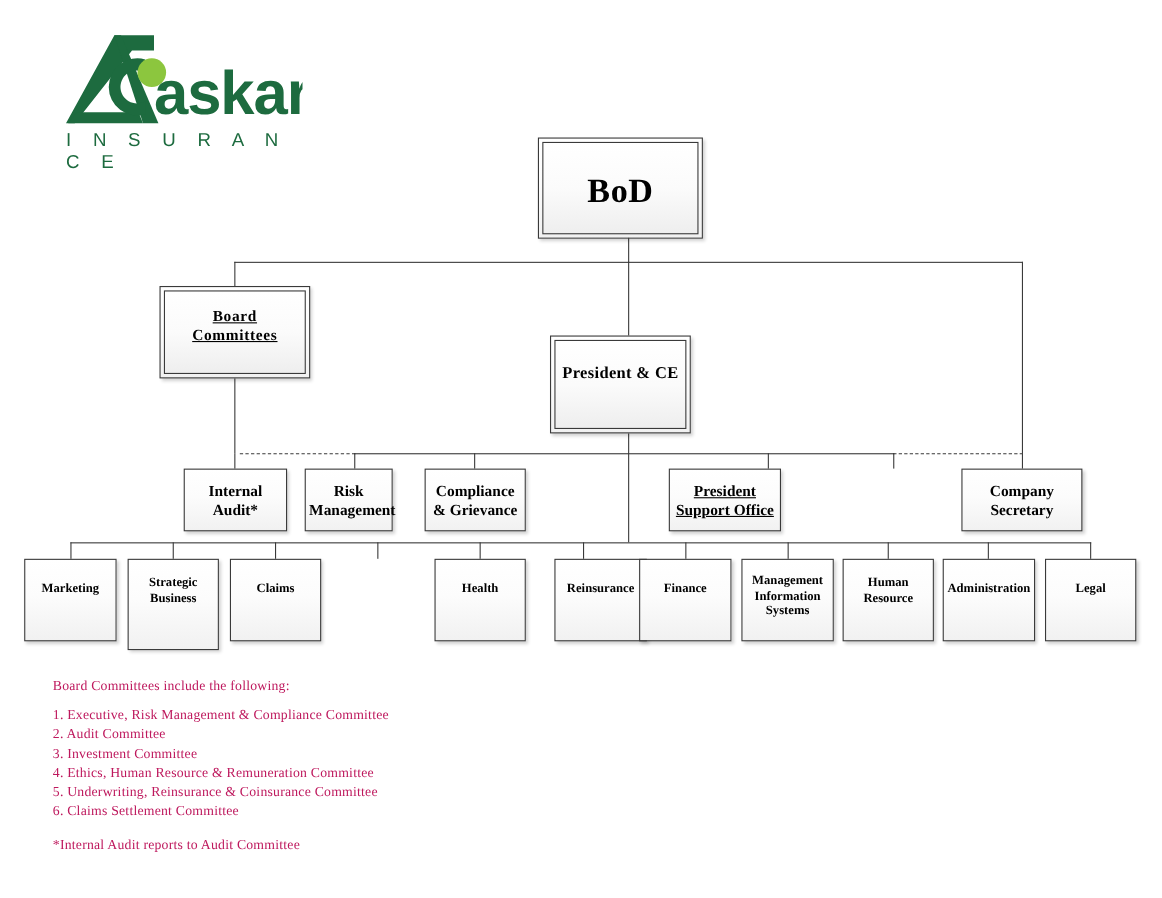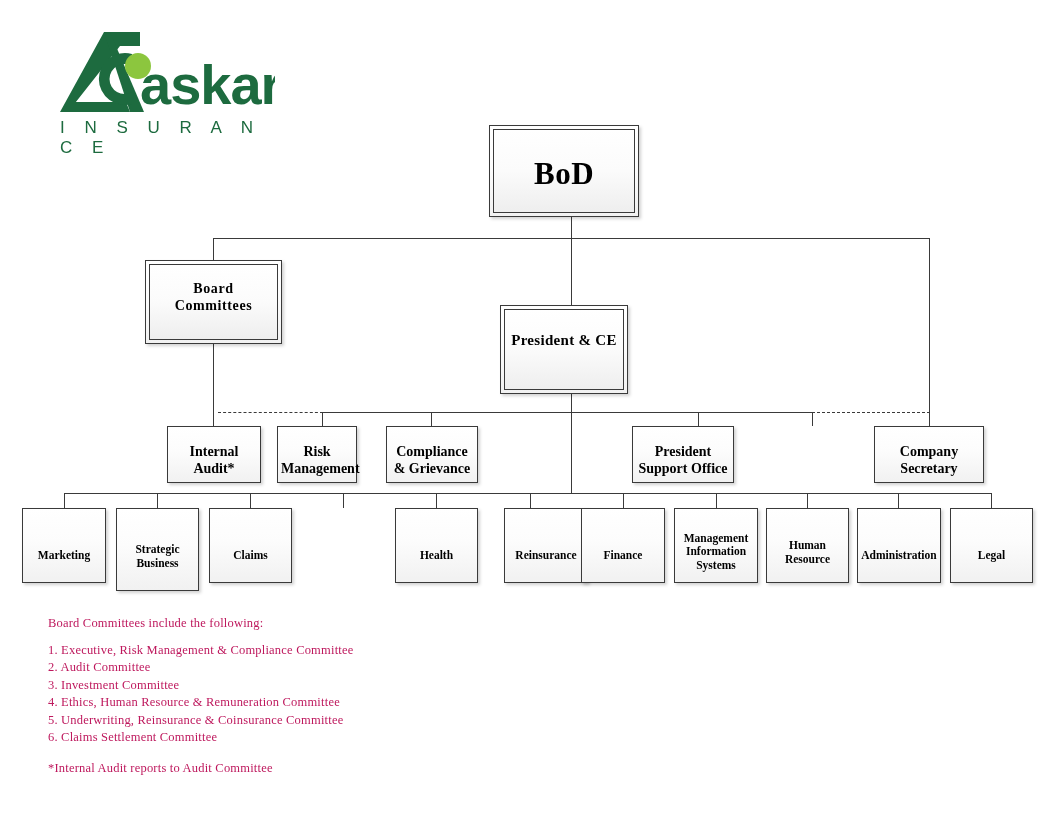--- a/index.html
+++ b/index.html
@@ -58,21 +58,20 @@
     box-sizing: border-box;
     background: linear-gradient(to bottom, #ffffff 0%, #fcfcfc 45%, #f1f1f1 100%);
     border: 1px solid #3a3a3a;
     box-shadow: 2px 2px 3px rgba(0,0,0,0.18);
     text-align: center;
     color: #000000;
     font-weight: bold;
     line-height: 1.18;
     display: flex;
     justify-content: center;
-    align-items: center;
   }
   
   .box.dbl {
     border: 1px solid #3a3a3a;
     padding: 3px;
   }
   .box.dbl > .inner {
     box-sizing: border-box;
     width: 100%;
     height: 100%;
@@ -92,20 +91,21 @@
   #box-bod { }
   #box-bod .txt {
     font-size: 31px;
     letter-spacing: 0.5px;
     margin-top: 26px;
   }
   #box-board-committees .txt {
     font-size: 14px;
     letter-spacing: 0.6px;
     margin-top: 16px;
+    text-decoration: underline;
   }
   #box-president-ce .txt {
     font-size: 15px;
     letter-spacing: 0.3px;
     margin-top: 22px;
   }
   .box.mid .txt {
     font-size: 14px;
     margin-top: 13px;
   }
@@ -217,21 +217,21 @@
 
   <div class="box mid" style="left:167px; top:426px; width:94px; height:57px;">
     <span class="txt">Internal Audit*</span>
   </div>
   <div class="box mid" style="left:277px; top:426px; width:80px; height:57px;">
     <span class="txt">Risk Management</span>
   </div>
   <div class="box mid" style="left:386px; top:426px; width:92px; height:57px;">
     <span class="txt">Compliance &amp; Grievance</span>
   </div>
-  <div class="box mid" style="left:632px; top:426px; width:102px; height:57px;">
+  <div class="box mid" style="left:608px; top:426px; width:102px; height:57px;text-decoration:underline;">
     <span class="txt">President Support Office</span>
   </div>
   <div class="box mid" style="left:874px; top:426px; width:110px; height:57px;">
     <span class="txt">Company Secretary</span>
   </div>
 
   <div class="box dept" style="left:22px; top:508px; width:84px; height:75px;">
     <span class="txt">Marketing</span>
   </div>
   <div class="box dept two-line" style="left:116px; top:508px; width:83px; height:83px;">

